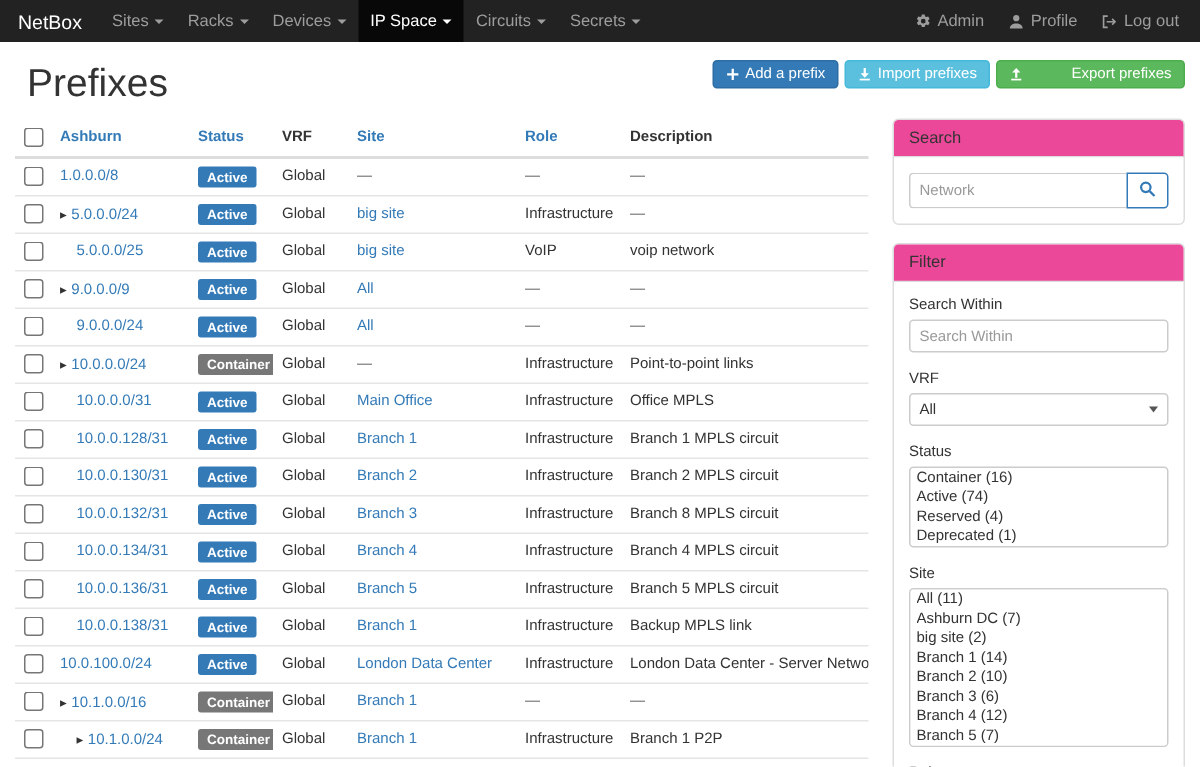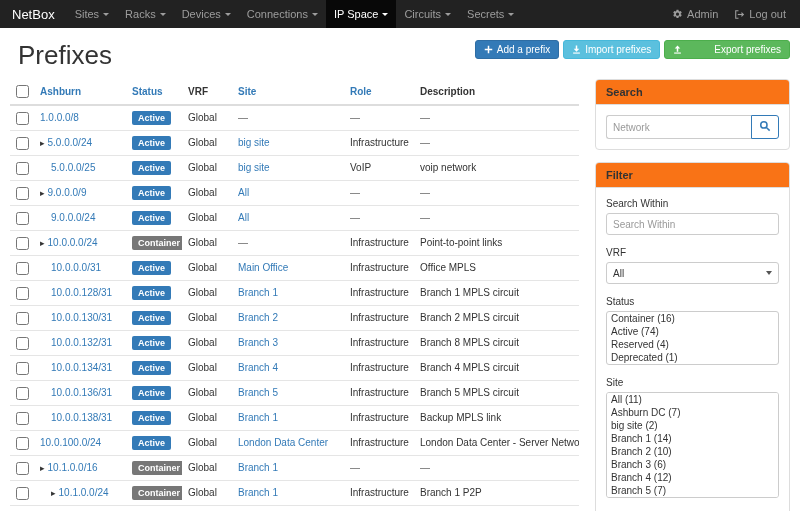--- a/index.html
+++ b/index.html
@@ -39,22 +39,22 @@
   .cb-cell input { margin:0; vertical-align:middle; }
   .indent { display:inline-block; height:1px; }
   .tree-caret { color:#333; font-size:9px; margin-right:3px; }
   .badge { display:inline-block; color:#fff; font-size:9px; font-weight:bold; padding:2px 6px;
     border-radius:2px; line-height:10px; }
   .muted { color:#666; }
 
   
   .sidebar { flex:0 0 186px; }
   .panel { border:1px solid #ddd; border-radius:4px; margin-bottom:12px; background:#fff; }
-  .panel-heading { background:#f97316; border-bottom:1px solid #ddd; border-radius:3px 3px 0 0;
-    padding:6px 10px; font-size:11px;font-weight:bold; }
+  .panel-heading { background:#ec4899; border-bottom:1px solid #ddd; border-radius:3px 3px 0 0;
+    padding:6px 10px; font-size:11px; }
   .panel-body { padding:10px; }
   .input-group { display:flex; }
   .input-group input { flex:1; min-width:0; height:24px; border:1px solid #ccc; border-right:none;
     border-radius:3px 0 0 3px; padding:0 6px; font-size:10px; font-family:inherit; }
   .search-btn { width:28px; height:24px; background:#fff; border:1px solid #337ab7;
     border-radius:0 3px 3px 0; display:flex; align-items:center; justify-content:center; cursor:pointer; }
   .field { margin-bottom:12px; }
   .field:last-child { margin-bottom:2px; }
   .field label { display:block; font-size:10px; margin-bottom:4px; }
   .text-input { width:100%; height:22px; border:1px solid #ccc; border-radius:3px; padding:0 6px;
@@ -83,24 +83,20 @@
         <span class="dd-caret"></span>
       </div>
       <div class="nav-item">
         <span>Racks</span>
         <span class="dd-caret"></span>
       </div>
       <div class="nav-item">
         <span>Devices</span>
         <span class="dd-caret"></span>
       </div>
-      <div class="nav-item">
-        <span>Connections</span>
-        <span class="dd-caret"></span>
-      </div>
       <div class="nav-item active">
         <span>IP Space</span>
         <span class="dd-caret"></span>
       </div>
       <div class="nav-item">
         <span>Circuits</span>
         <span class="dd-caret"></span>
       </div>
       <div class="nav-item">
         <span>Secrets</span>
@@ -108,20 +104,29 @@
       </div>
     </div>
   <div class="nav-right">
       <div class="nav-item">
         <span class="nav-ic">
           <svg width="11" height="11" viewBox="0 0 16 16" fill="currentColor">
             <path d="M9.4 1H6.6l-.4 1.9c-.4.1-.8.3-1.1.6l-1.9-.6L1.8 5.3l1.5 1.3c0 .2-.1.3-.1.5s0 .3.1.5L1.8 8.9l1.4 2.4 1.9-.6c.3.3.7.5 1.1.6l.4 1.9h2.8l.4-1.9c.4-.1.8-.3 1.1-.6l1.9.6 1.4-2.4-1.5-1.3c0-.2.1-.3.1-.5s0-.3-.1-.5l1.5-1.3-1.4-2.4-1.9.6c-.3-.3-.7-.5-1.1-.6zM8 9.8A2.3 2.3 0 1 1 8 5.2a2.3 2.3 0 0 1 0 4.6z"></path>
           </svg>
         </span>
         <span>Admin</span>
+      </div>
+      <div class="nav-item">
+        <span class="nav-ic">
+          <svg width="11" height="11" viewBox="0 0 16 16" fill="currentColor">
+            <circle cx="8" cy="4.5" r="3"></circle>
+            <path d="M1.8 14.5c0-3.2 2.8-4.8 6.2-4.8s6.2 1.6 6.2 4.8z"></path>
+          </svg>
+        </span>
+        <span>Profile</span>
       </div>
       <div class="nav-item">
         <span class="nav-ic">
           <svg width="11" height="11" viewBox="0 0 16 16" fill="none" stroke="currentColor" stroke-width="1.6">
             <path d="M6.5 2.5h-4v11h4"></path>
             <path d="M5.5 8h8"></path>
             <path d="M10.8 5.2L13.6 8l-2.8 2.8"></path>
           </svg>
         </span>
         <span>Log out</span>

